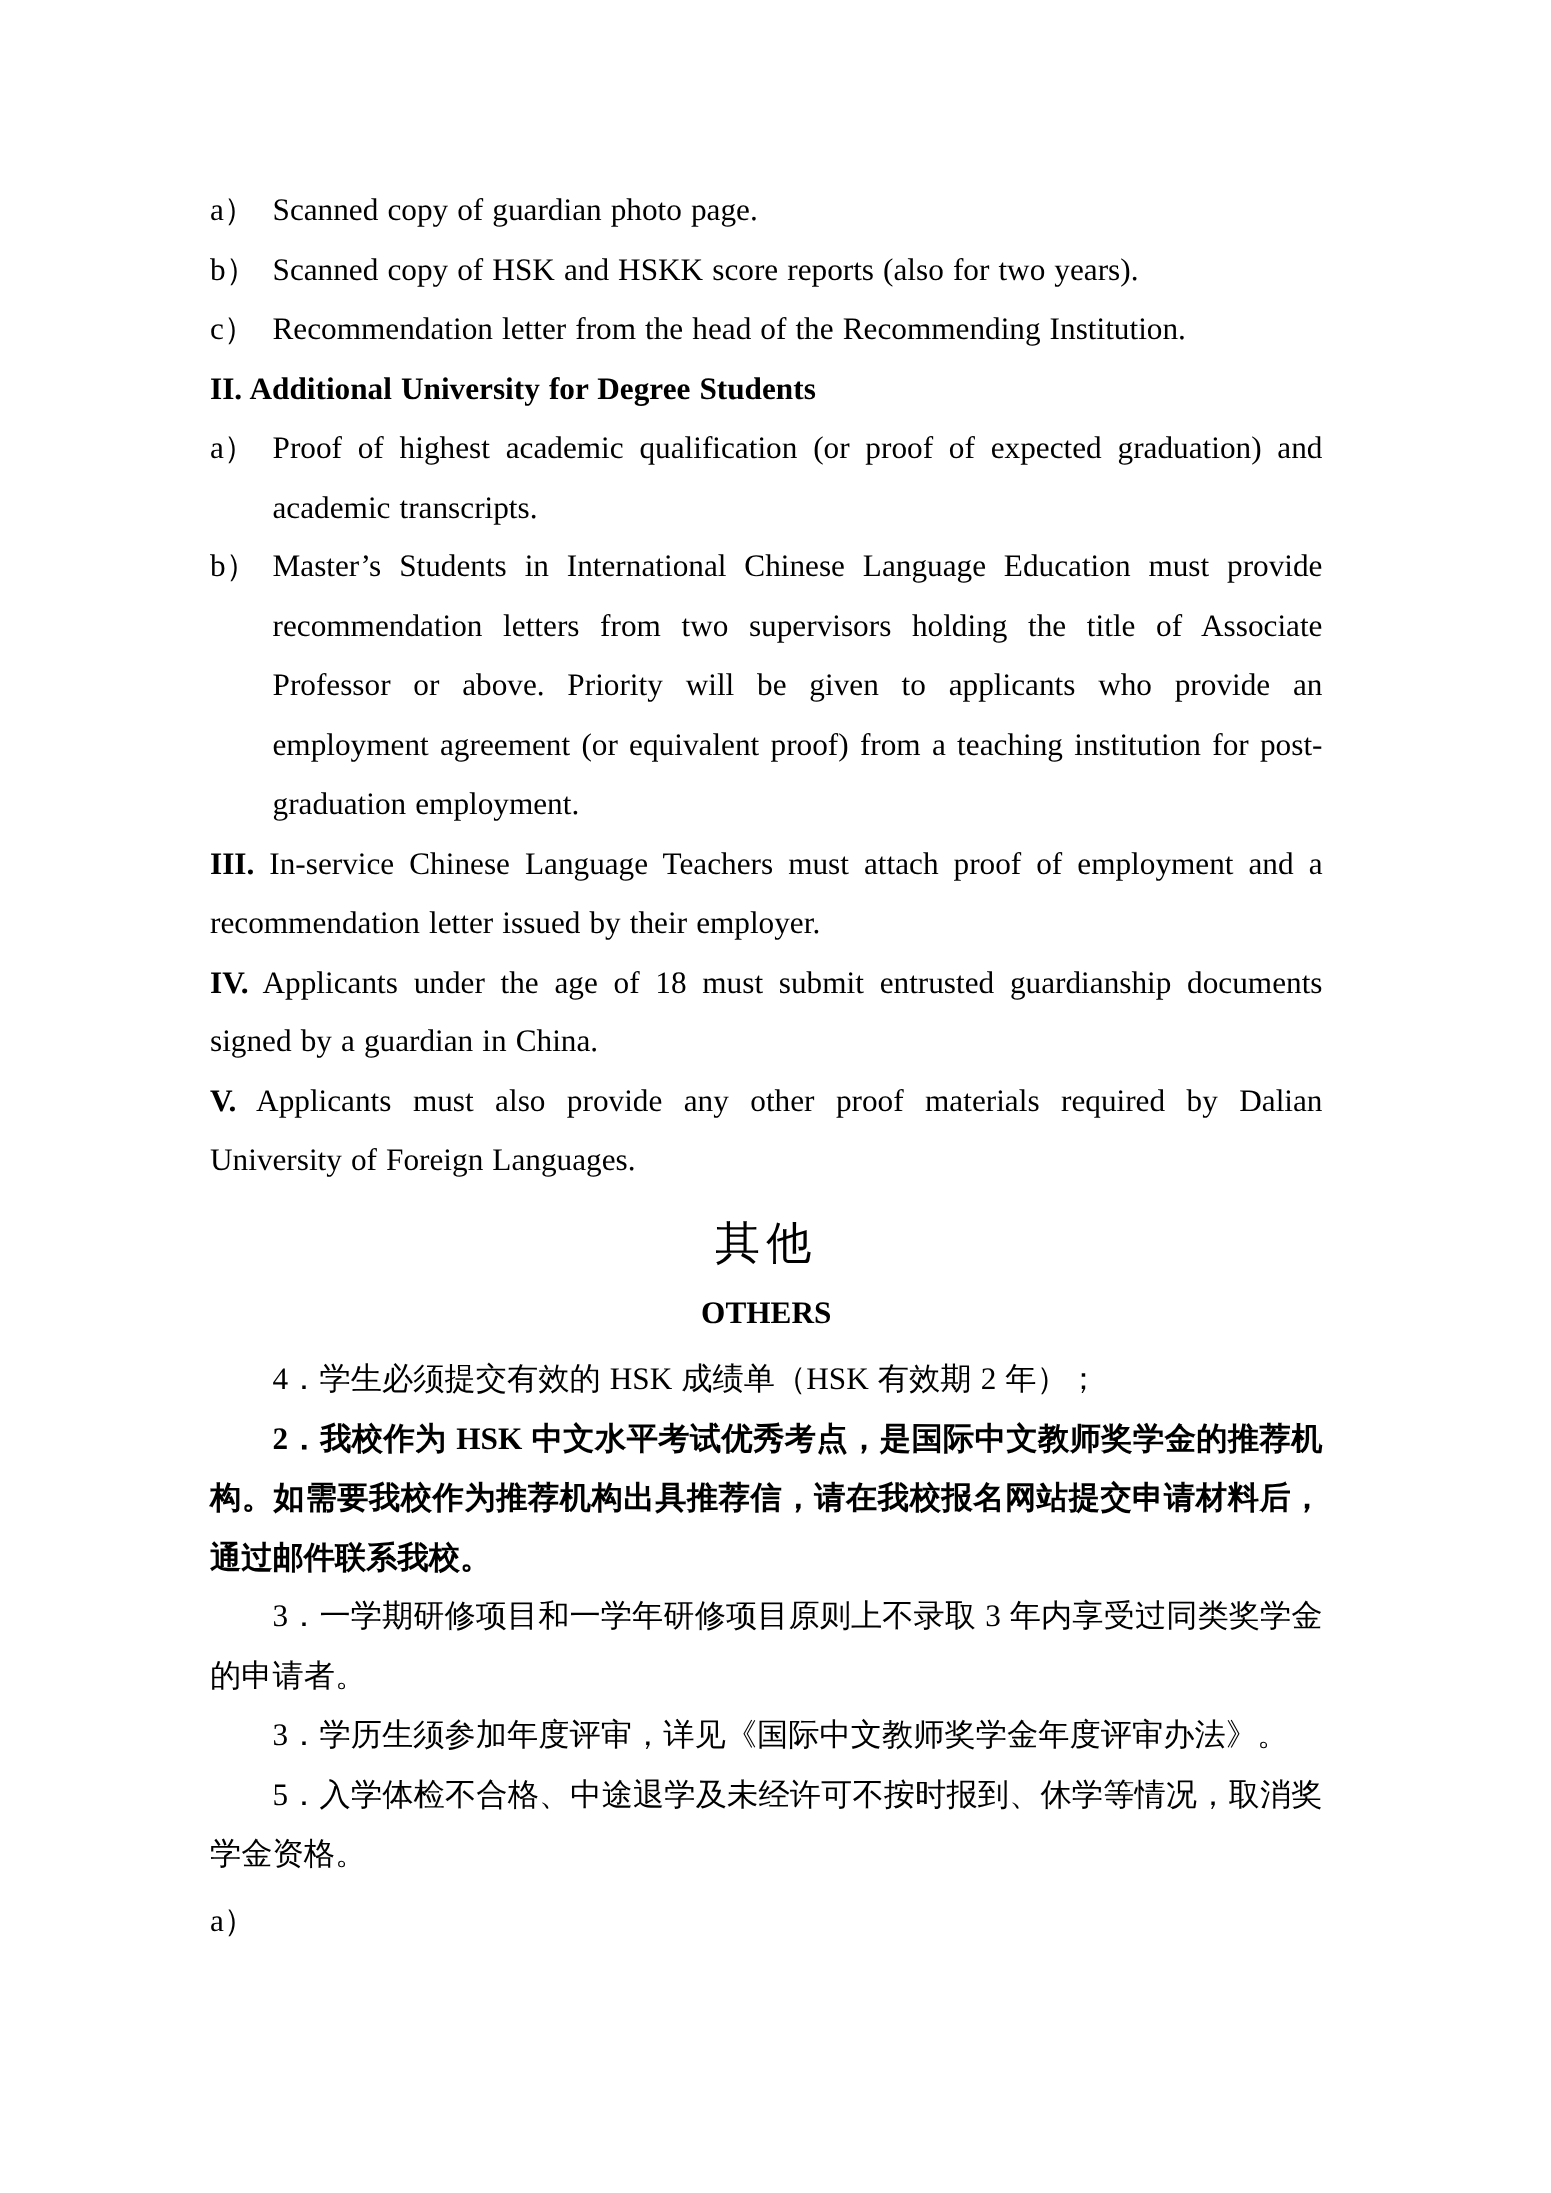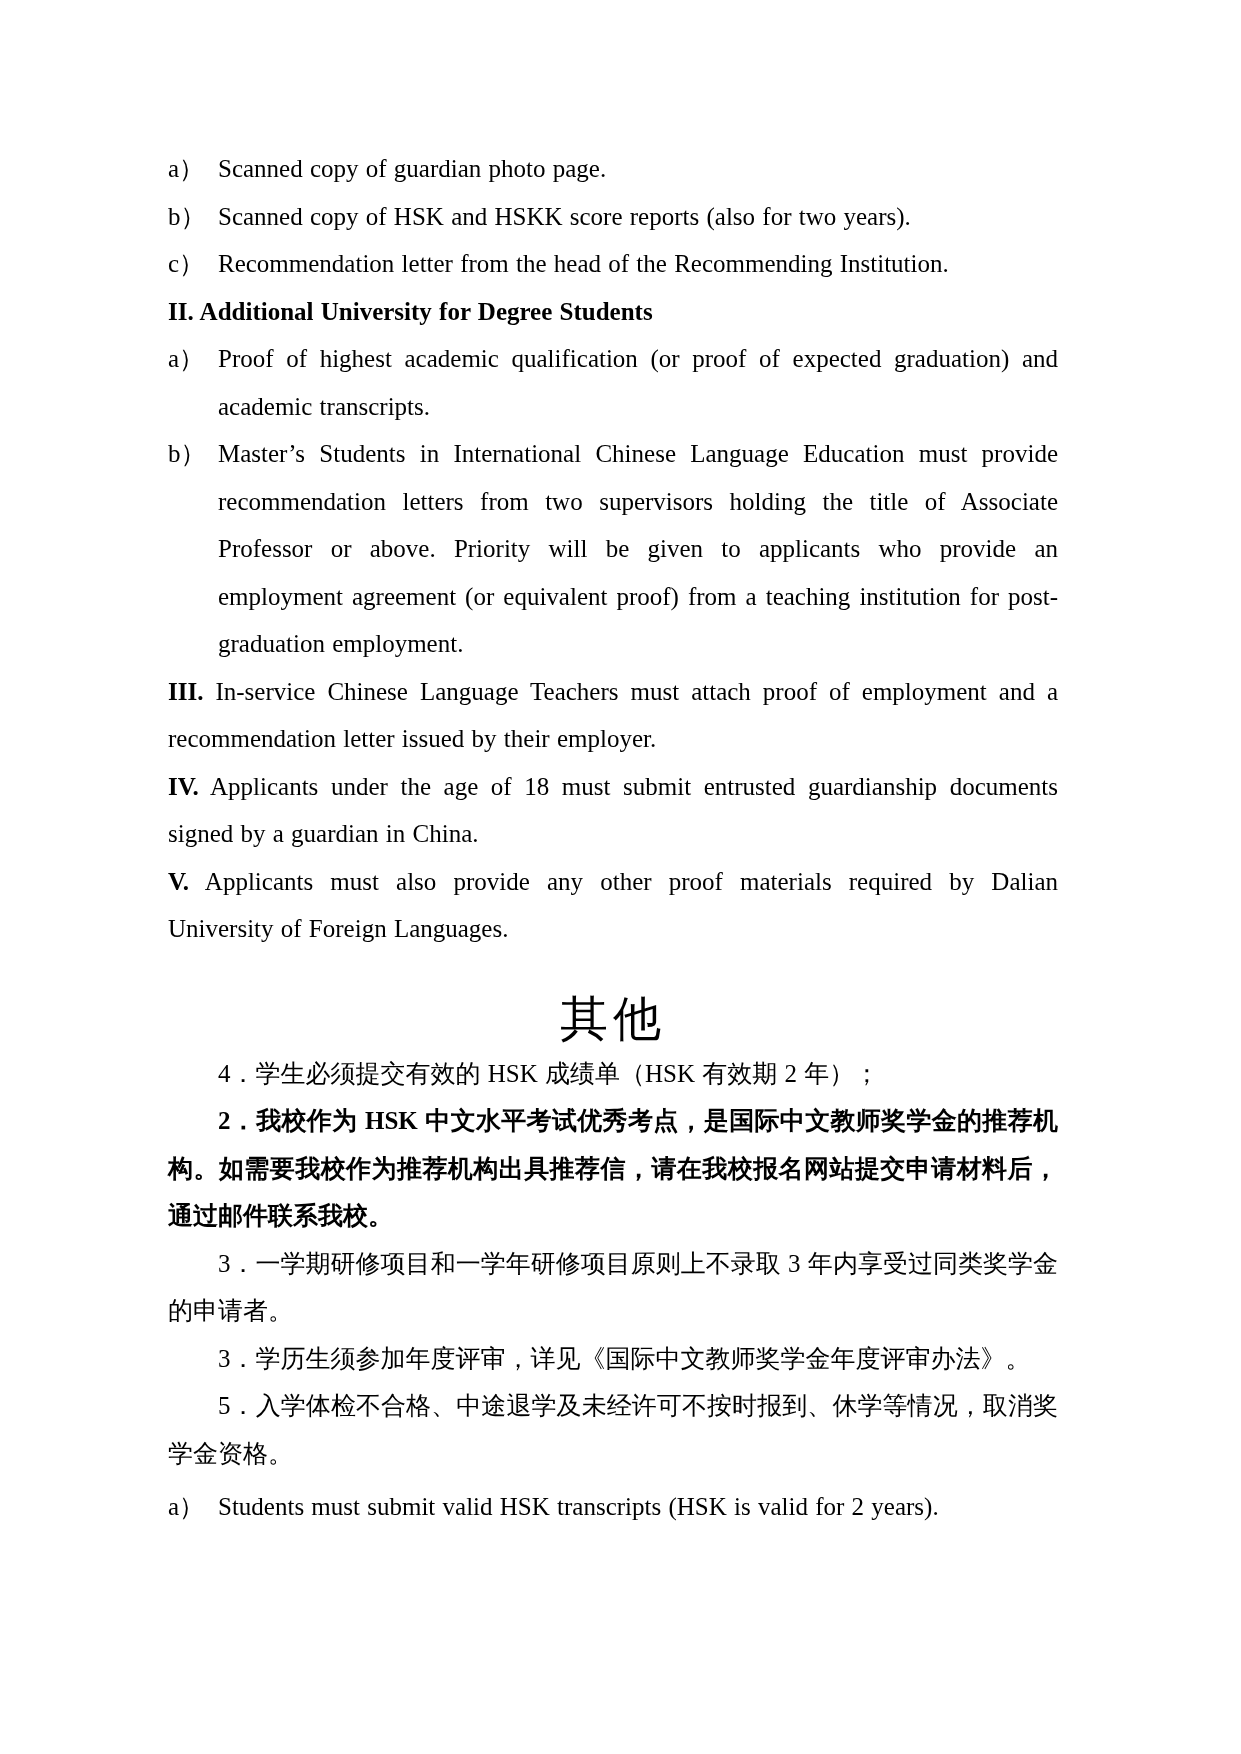--- a/index.html
+++ b/index.html
@@ -32,24 +32,24 @@
   
   .h-left { font-weight: bold; text-align: left; }
   
   .lead-para b { font-weight: bold; }
   
   .zh { text-indent: 50px; }
   .zh-bold { text-indent: 50px; font-weight: bold; }
   
   .h-center-zh {
     text-align: center;
-    font-size: 48px;
+    font-size: 36px;
     line-height: 50px;
     letter-spacing: 5px;
-    margin-top: 41px;
+    margin-top: 16px;
     font-weight: 400;
   }
   .h-center-en {
     text-align: center;
     font-weight: bold;
     margin-top: 8px;
   }
   .gap-sm { margin-top: 6px; }
 </style>
 </head>
@@ -60,20 +60,21 @@
       <p class="para li"><span class="marker">a）</span><span>Scanned copy of guardian photo page.</span></p>
       <p class="para li"><span class="marker">b）</span><span>Scanned copy of HSK and HSKK score reports (also for two years).</span></p>
       <p class="para li"><span class="marker">c）</span><span>Recommendation letter from the head of the Recommending Institution.</span></p>
       <p class="para h-left">II. Additional University for Degree Students</p>
       <p class="para li"><span class="marker">a）</span><span>Proof of highest academic qualification (or proof of expected graduation) and academic transcripts.</span></p>
       <p class="para li"><span class="marker">b）</span><span>Master’s Students in International Chinese Language Education must provide recommendation letters from two supervisors holding the title of Associate Professor or above. Priority will be given to applicants who provide an employment agreement (or equivalent proof) from a teaching institution for post-graduation employment.</span></p>
       <p class="para lead-para"><b>III.</b> In-service Chinese Language Teachers must attach proof of employment and a recommendation letter issued by their employer.</p>
       <p class="para lead-para"><b>IV.</b> Applicants under the age of 18 must submit entrusted guardianship documents signed by a guardian in China.</p>
       <p class="para lead-para"><b>V.</b> Applicants must also provide any other proof materials required by Dalian University of Foreign Languages.</p>
       <p class="para h-center-zh">其他</p>
+      <p class="para h-center-en">OTHERS</p>
       <p class="para zh gap-sm">4．学生必须提交有效的 HSK 成绩单（HSK 有效期 2 年）；</p>
       <p class="para zh-bold">2．我校作为 HSK 中文水平考试优秀考点，是国际中文教师奖学金的推荐机构。如需要我校作为推荐机构出具推荐信，请在我校报名网站提交申请材料后，通过邮件联系我校。</p>
       <p class="para zh">3．一学期研修项目和一学年研修项目原则上不录取 3 年内享受过同类奖学金的申请者。</p>
       <p class="para zh">3．学历生须参加年度评审，详见《国际中文教师奖学金年度评审办法》。</p>
       <p class="para zh">5．入学体检不合格、中途退学及未经许可不按时报到、休学等情况，取消奖学金资格。</p>
-      <p class="para li gap-sm"><span class="marker">a）</span><span>Students must submit valid HSK transcripts (HSK is valid for 2 years).</span></p>
+      <p class="para li gap-sm"><span class="marker">a）</span></p>
     </div>
 </div>
 
 </body></html>

